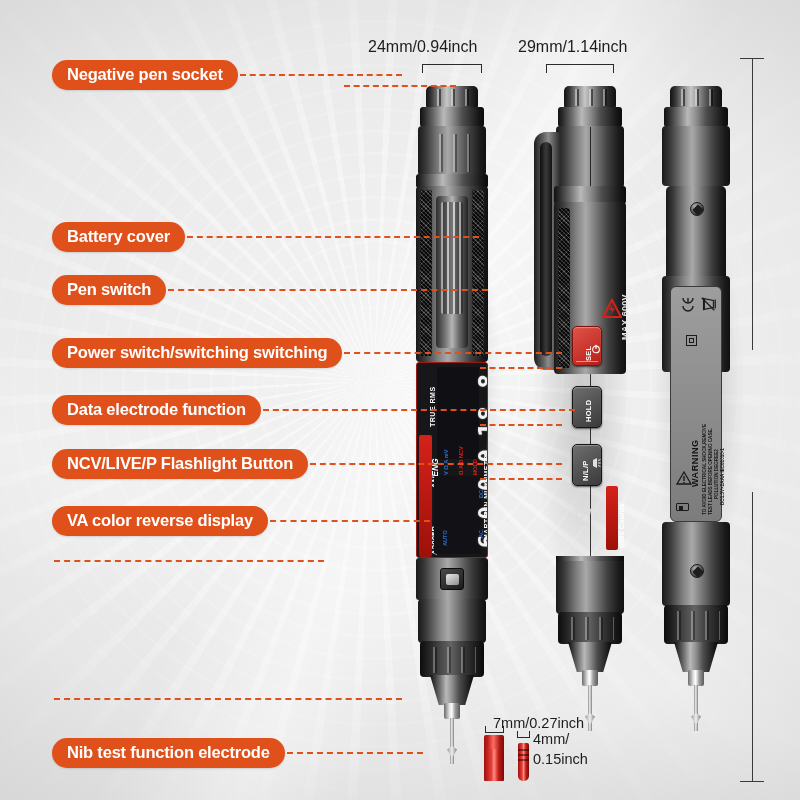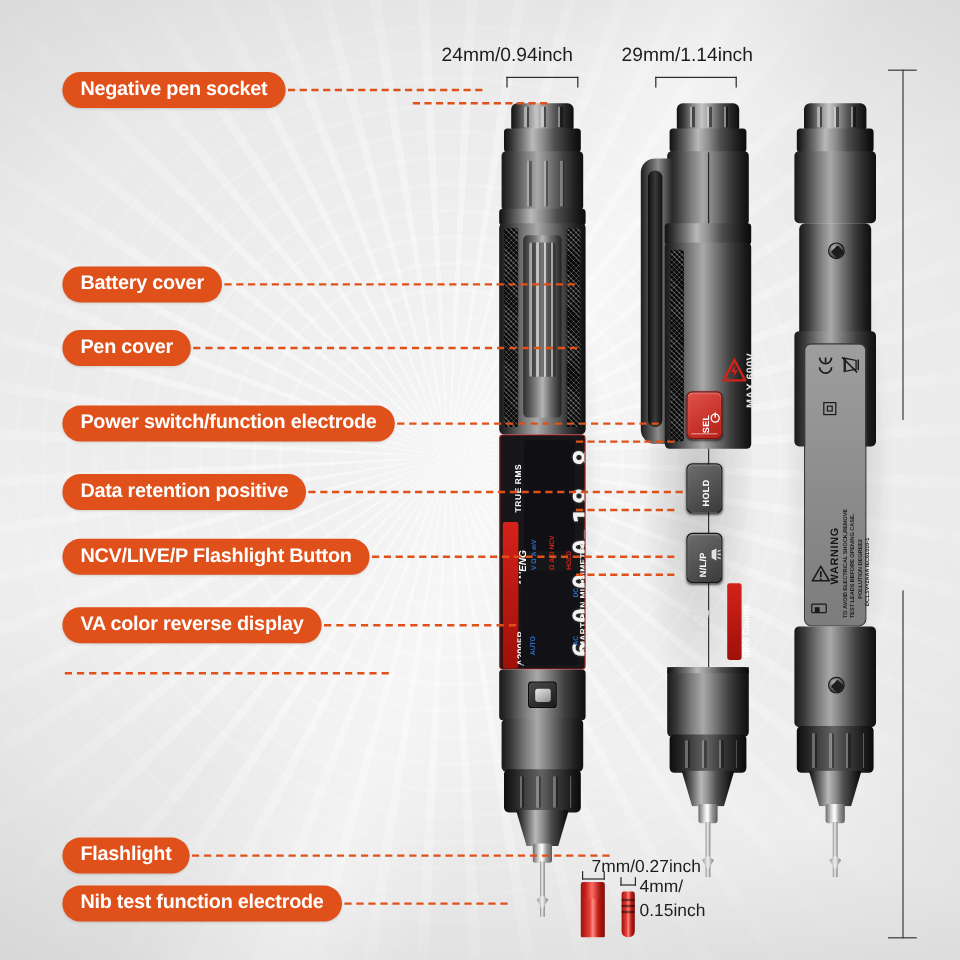--- a/index.html
+++ b/index.html
@@ -366,50 +366,49 @@
     <div class="pill">Battery cover</div>
     <div class="lead" style="width:292px;"></div>
   </div>
 
   <div class="callout" style="left:52px;top:60px;">
     <div class="pill">Negative pen socket</div>
     <div class="lead" style="width:162px;"></div>
   </div>
 
   <div class="callout" style="left:52px;top:275px;">
-    <div class="pill">Pen cover</div>
+    <div class="pill">Pen switch</div>
     <div class="lead" style="width:320px;"></div>
   </div>
 
   <div class="callout" style="left:52px;top:338px;">
-    <div class="pill">Power switch/function electrode</div>
+    <div class="pill">Power switch/switching switching</div>
     <div class="lead" style="width:218px;"></div>
   </div>
 
   <div class="callout" style="left:52px;top:395px;">
-    <div class="pill">Data retention positive</div>
+    <div class="pill">Data electrode function</div>
     <div class="lead" style="width:312px;"></div>
   </div>
 
   <div class="callout" style="left:52px;top:506px;">
     <div class="pill">VA color reverse display</div>
     <div class="lead" style="width:160px;"></div>
   </div>
 
   <div class="callout" style="left:52px;top:449px;">
     <div class="pill">NCV/LIVE/P Flashlight Button</div>
     <div class="lead" style="width:252px;"></div>
   </div>
 
   <div class="callout" style="left:52px;top:560px;">
     <div class="lead" style="width:270px;"></div>
   </div>
 
   <div class="callout" style="left:52px;top:698px;">
-    <div class="pill">Flashlight</div>
     <div class="lead" style="width:348px;"></div>
   </div>
 
   <div class="callout" style="left:52px;top:738px;">
     <div class="pill">Nib test function electrode</div>
     <div class="lead" style="width:136px;"></div>
   </div>
 
   <div style="position:absolute;left:344px;top:85px;width:112px;height:0;border-top:2.4px dashed #e0501a;"></div>
   <div style="position:absolute;left:480px;top:367px;width:82px;height:0;border-top:2.4px dashed #e0501a;"></div>

